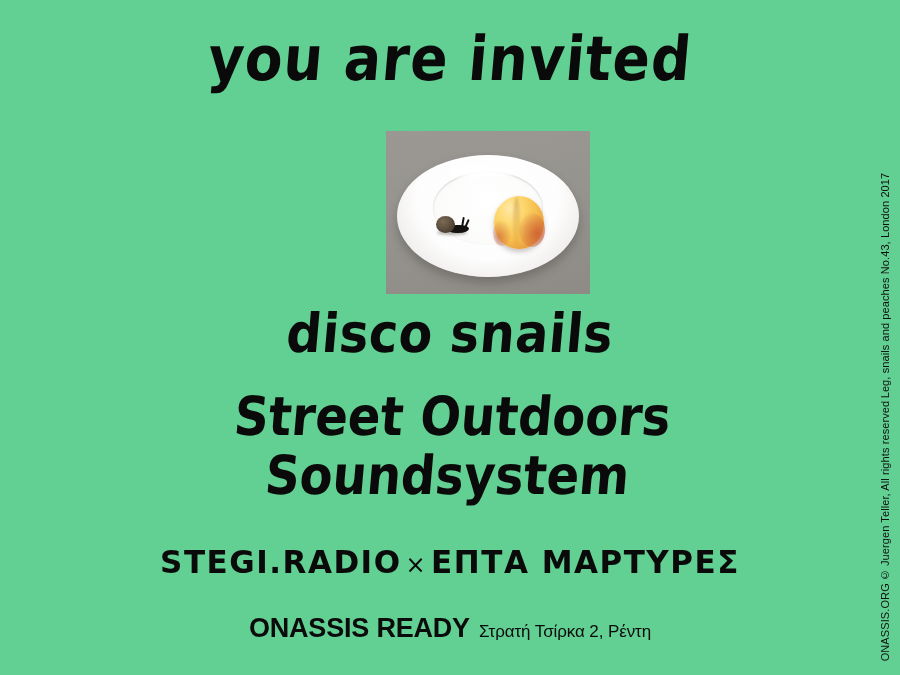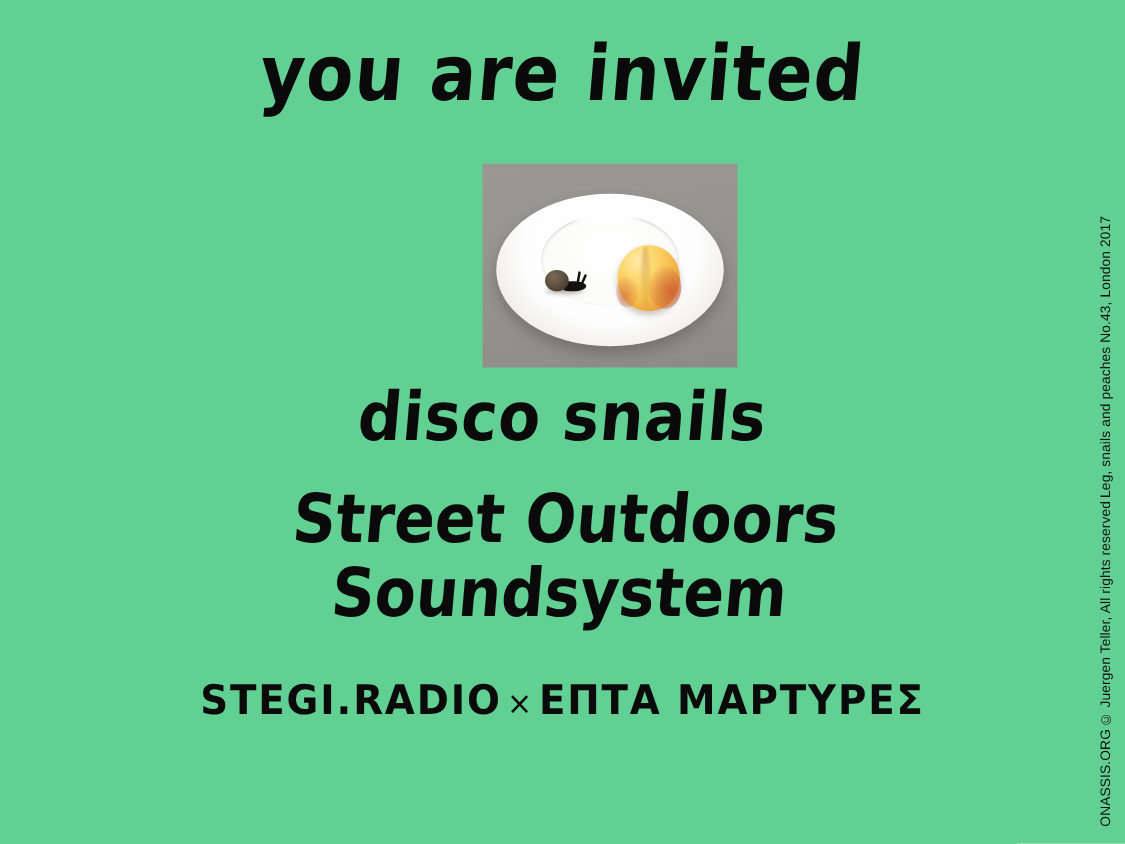--- a/index.html
+++ b/index.html
@@ -295,20 +295,23 @@
 
   <div id="title-event" class="handwritten">
     <span class="line">Street Outdoors</span>
     <span class="line">Soundsystem</span>
   </div>
 
   <div id="collab">
     <span>STEGI.RADIO</span><span class="cross">×</span><span>ΕΠΤΑ ΜΑΡΤΥΡΕΣ</span>
   </div>
 
+  <div id="venue">
+    <span id="venue-name">ONASSIS READY</span><span id="venue-address">Στρατή Τσίρκα 2, Ρέντη</span>
+  </div>
 
   <div id="credits">
     <span class="credit-line">Leg, snails and peaches No.43, London 2017</span>
     <span class="credit-line">© Juergen Teller, All rights reserved</span>
     <span class="credit-line">ONASSIS.ORG</span>
   </div>
 
 </div>
 
 </body></html>

